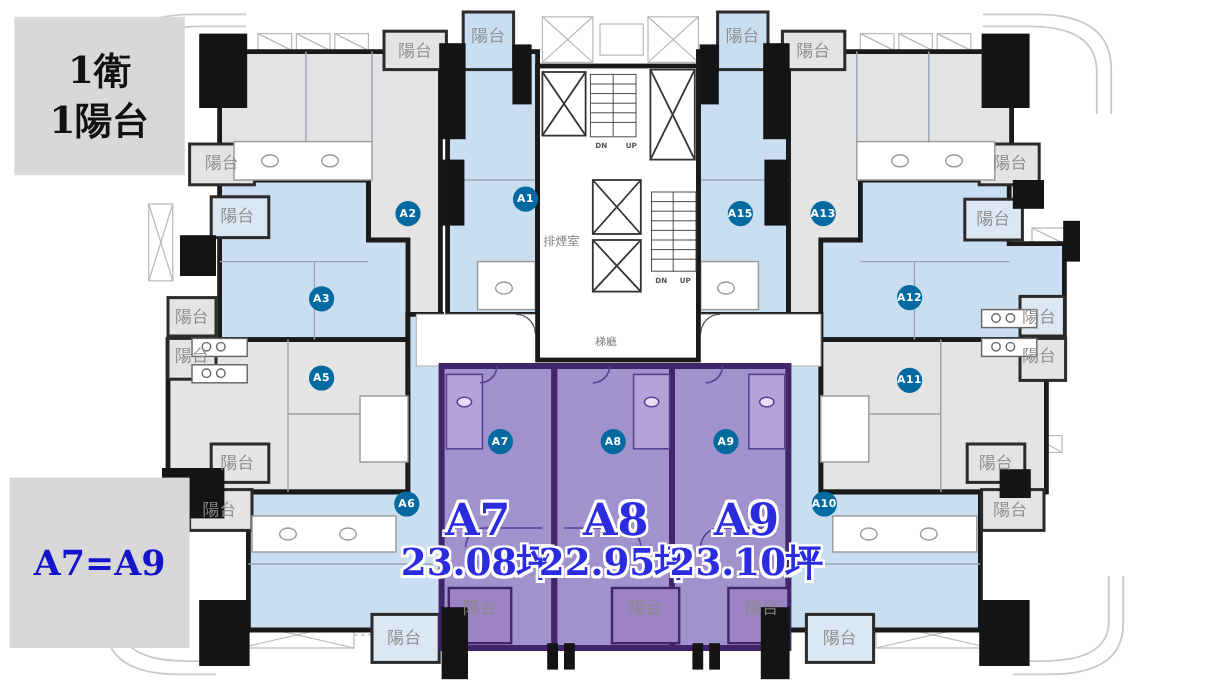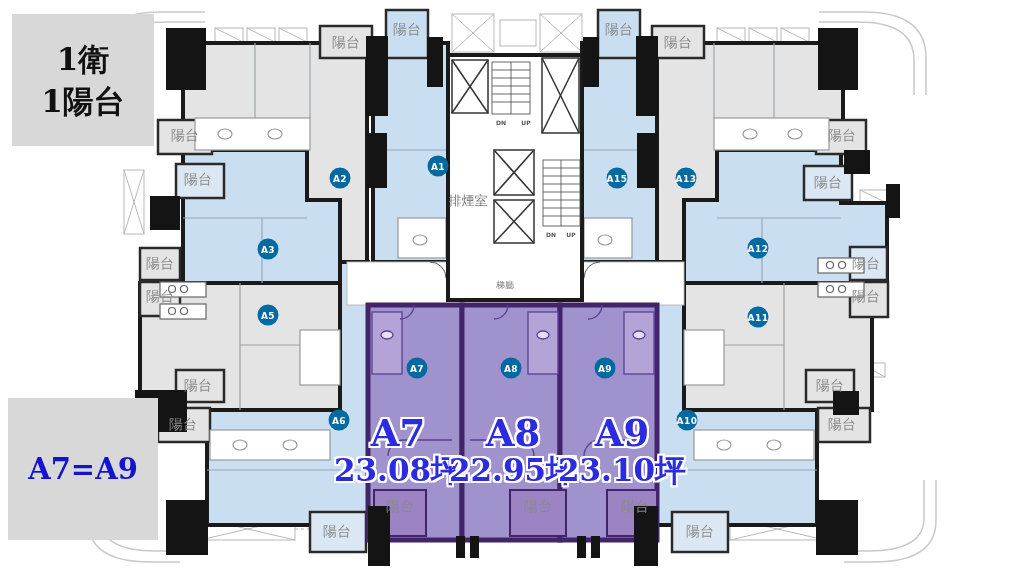--- a/index.html
+++ b/index.html
@@ -10,21 +10,21 @@
 
   .info-box{position:absolute;background:#d8d8d8;display:flex;flex-direction:column;
             justify-content:center;align-items:center;text-align:center;
             font-family:"DejaVu Serif",serif;font-weight:bold;}
   .info-box.top{left:12px;top:14px;width:142px;height:132px;color:#111;font-size:31px;line-height:42px;}
   .info-box.bottom{left:8px;top:398px;width:150px;height:142px;color:#1414cc;font-size:29px;line-height:44px;}
 
   .plan-label{position:absolute;transform:translate(-50%,-50%);color:#8a8a8a;
               font-size:14px;white-space:nowrap;}
   .plan-label.hall{font-size:9px;color:#777;text-align:right;}
-  .plan-label.smoke{font-size:13px;color:#777;}
+  .plan-label.smoke{font-size:10px;color:#777;}
   .plan-label.stair{font-size:6px;color:#555;font-weight:bold;}
 
   .badge{position:absolute;transform:translate(-50%,-50%);width:21px;height:21px;border-radius:50%;
          background:#0369a1;color:#fff;font-size:9px;font-weight:bold;display:flex;
          align-items:center;justify-content:center;letter-spacing:.5px;}
 
   .hl{position:absolute;transform:translate(-50%,-50%);text-align:center;
       font-family:"DejaVu Serif",serif;font-weight:bold;color:#2b2bdf;white-space:nowrap;
       text-shadow:-2px 0 #fff,2px 0 #fff,0 -2px #fff,0 2px #fff,
                   -2px -2px #fff,2px 2px #fff,-2px 2px #fff,2px -2px #fff;}

